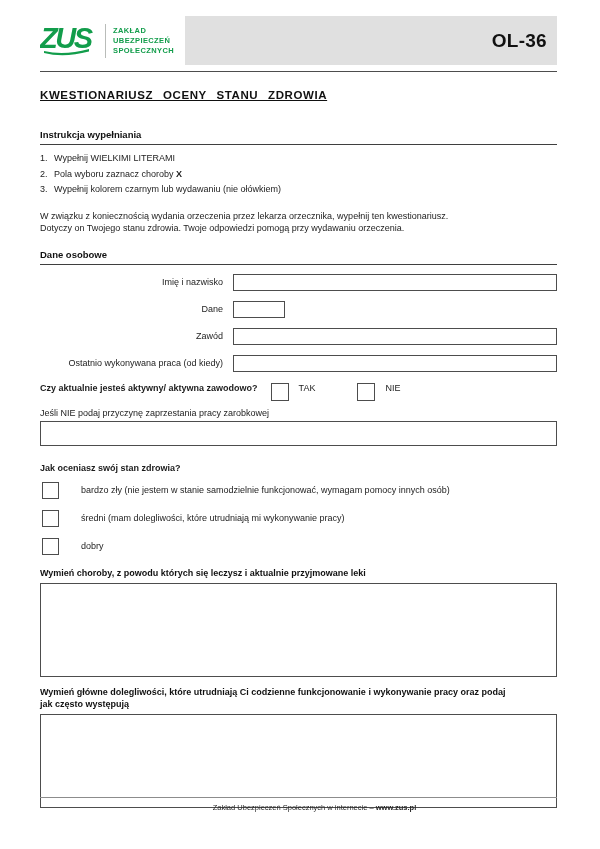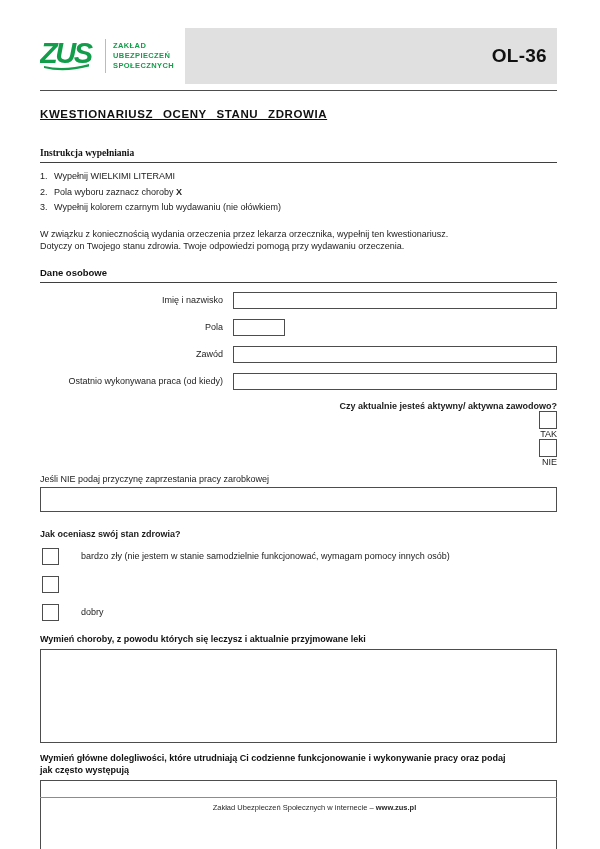--- a/index.html
+++ b/index.html
@@ -7,21 +7,21 @@
   body {
     width: 600px; height: 849px;
     font-family: "Liberation Sans", sans-serif;
     color: #1c1c1c;
     position: relative;
     overflow: hidden;
   }
   .page { position: absolute; inset: 0; padding: 0 43px 0 40px; }
 
   
-  .header { margin-top: 28px; display: flex; align-items: stretch; height: 56px; }
+  .header { margin-top: 16px; display: flex; align-items: stretch; height: 49px; }
   .logo-block { width: 145px; display: flex; align-items: center; gap: 7px; }
   .logo-mark { flex: 0 0 auto; }
   .logo-divider { width: 1px; height: 34px; background: #b9bcb9; }
   .logo-org { font-size: 7.5px; font-weight: bold; line-height: 10px; letter-spacing: .4px; color: #129d4b; }
   .form-code-box {
     flex: 1; background: #e0e0e0;
     display: flex; align-items: center; justify-content: flex-end;
     padding-right: 10px;
     font-size: 19px; font-weight: bold; color: #111; letter-spacing: .3px;
   }
@@ -33,21 +33,21 @@
     font-size: 11.5px; font-weight: bold; letter-spacing: .6px; word-spacing: 6px;
     color: #111;
     text-decoration: underline;
   }
 
   
   .section-heading {
     font-size: 9.5px; font-weight: bold; color: #111;
     padding-bottom: 4px; border-bottom: 1px solid #3f3f3f;
   }
-  .instructions-heading { margin-top: 28px; font-family: Liberation Serif, serif; }
+  .instructions-heading { margin-top: 28px; }
   .instr-list { margin-top: 6px; }
   .instr-item { display: flex; font-size: 9px; line-height: 15.5px; }
   .instr-num { width: 14px; flex: 0 0 auto; }
   .bold { font-weight: bold; }
 
   .intro { margin-top: 12px; font-size: 9px; line-height: 12.5px; }
 
   .personal-heading { margin-top: 14px; }
 
   
@@ -56,21 +56,21 @@
   .form-label { width: 193px; flex: 0 0 auto; text-align: right; padding-right: 10px; font-size: 9px; color: #1c1c1c; }
   .field {
     height: 17px; border: 1px solid #4d4d4d; background: #fff;
     font-family: "Liberation Sans", sans-serif; font-size: 9px; padding: 0 4px;
     outline: none;
   }
   .field-full { flex: 1; }
   .field-small { width: 52px; }
 
   
-  .activity-row { display: flex; align-items: flex-end; margin-top: 11px; flex-direction: column; }
+  .activity-row { display: flex; align-items: flex-start; margin-top: 11px; }
   .activity-q { font-size: 9px; font-weight: bold; }
   .checkbox {
     width: 18px; height: 18px; border: 1px solid #4d4d4d; background: #fff; flex: 0 0 auto;
   }
   .cb-label { font-size: 9px; margin-left: 10px; }
   .activity-row .checkbox { margin-left: 13px; }
   .activity-row .checkbox + .cb-label + .checkbox { margin-left: 42px; }
 
   .reason-label { margin-top: 7px; font-size: 9px; }
   .reason-box { margin-top: 3px; height: 25px; width: 100%; border: 1px solid #4d4d4d; resize: none;
@@ -154,21 +154,21 @@
 
   
   <div class="section-heading personal-heading">Dane osobowe</div>
 
   <div class="form-rows">
     <div class="form-row">
       <span class="form-label">Imię i nazwisko</span>
       <input class="field field-full" type="text" value="" style="">
     </div>
     <div class="form-row">
-      <span class="form-label">Pola</span>
+      <span class="form-label">Dane</span>
       <input class="field field-small" type="text" value="" style="">
     </div>
     <div class="form-row">
       <span class="form-label">Zawód</span>
       <input class="field field-full" type="text" value="" style="">
     </div>
     <div class="form-row">
       <span class="form-label">Ostatnio wykonywana praca (od kiedy)</span>
       <input class="field field-full" type="text" value="" style="">
     </div>
@@ -188,20 +188,21 @@
 
   
   <div class="health-q">Jak oceniasz swój stan zdrowia?</div>
   <div class="health-options">
     <div class="health-option">
       <span class="checkbox"></span>
       <span class="cb-label">bardzo zły (nie jestem w stanie samodzielnie funkcjonować, wymagam pomocy innych osób)</span>
     </div>
     <div class="health-option">
       <span class="checkbox"></span>
+      <span class="cb-label">średni (mam dolegliwości, które utrudniają mi wykonywanie pracy)</span>
     </div>
     <div class="health-option">
       <span class="checkbox"></span>
       <span class="cb-label">dobry</span>
     </div>
   </div>
 
   
   <div class="block-label diseases-label">Wymień choroby, z powodu których się leczysz i aktualnie przyjmowane leki</div>
   <textarea class="big-box" style=""></textarea>

